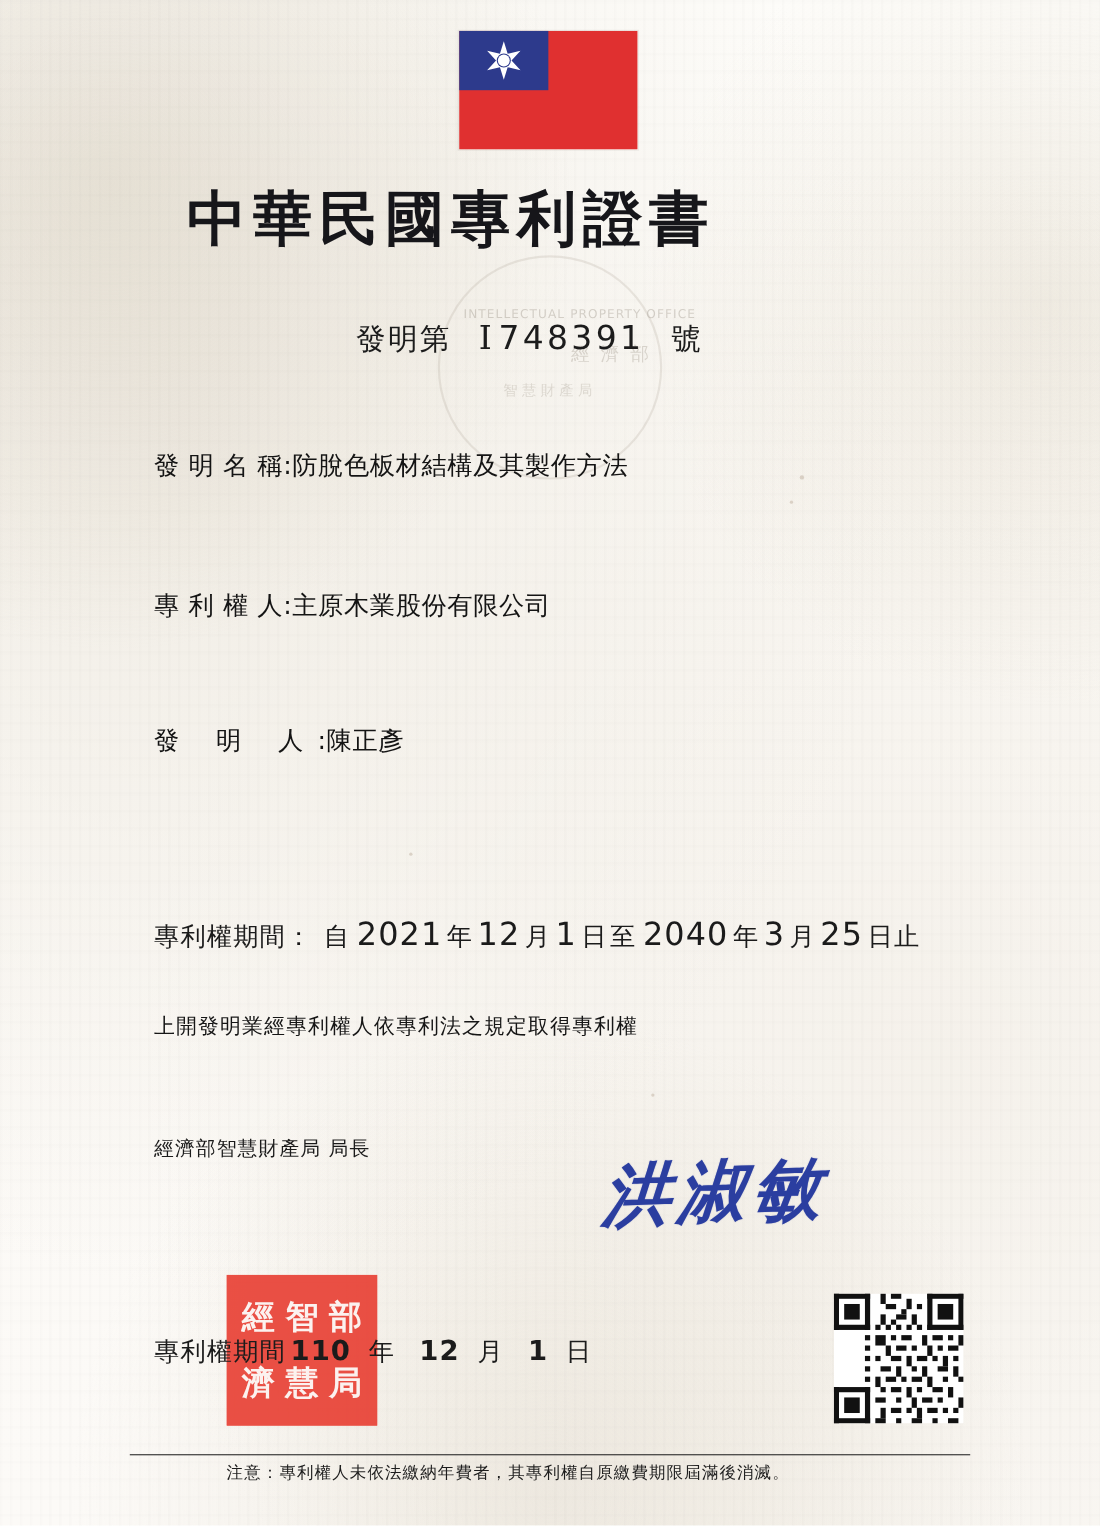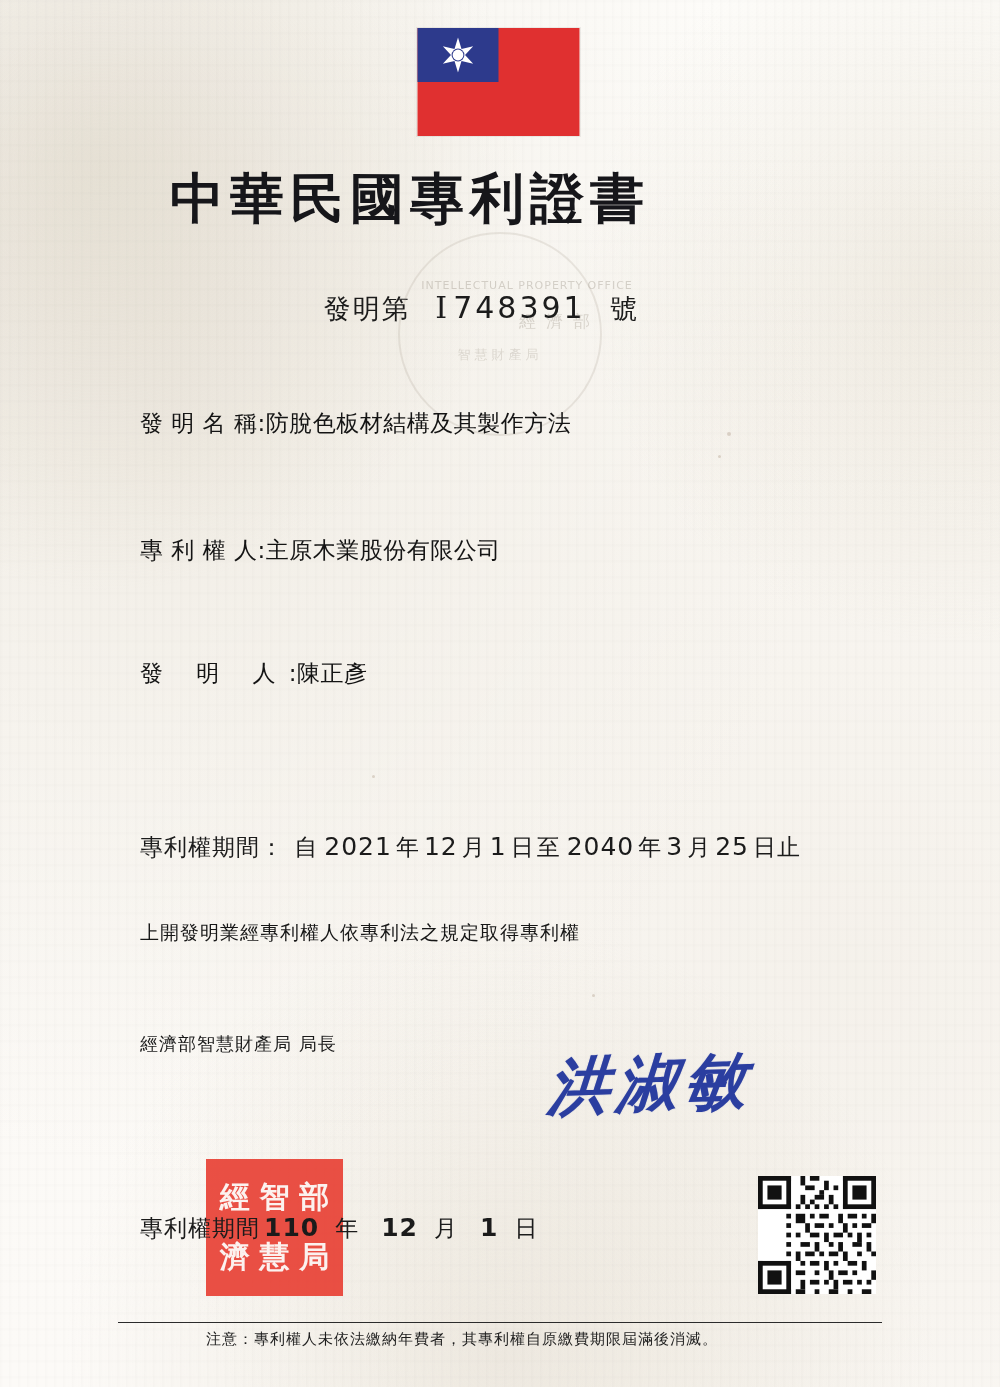--- a/index.html
+++ b/index.html
@@ -174,21 +174,21 @@
   .term {
     position: absolute;
     top: 832px;
     left: 140px;
     font-size: 23px;
     letter-spacing: 1px;
     z-index: 4;
     white-space: nowrap;
   }
   .term .seg { padding: 0 2px; }
-  .term .big { font-size: 25px; padding: 0 4px; }
+  .term .big { font-size: 29px; padding: 0 4px; }
 
   
   .statement {
     position: absolute;
     top: 920px;
     left: 140px;
     font-size: 19px;
     letter-spacing: 1px;
     color: #161616;
     z-index: 4;

